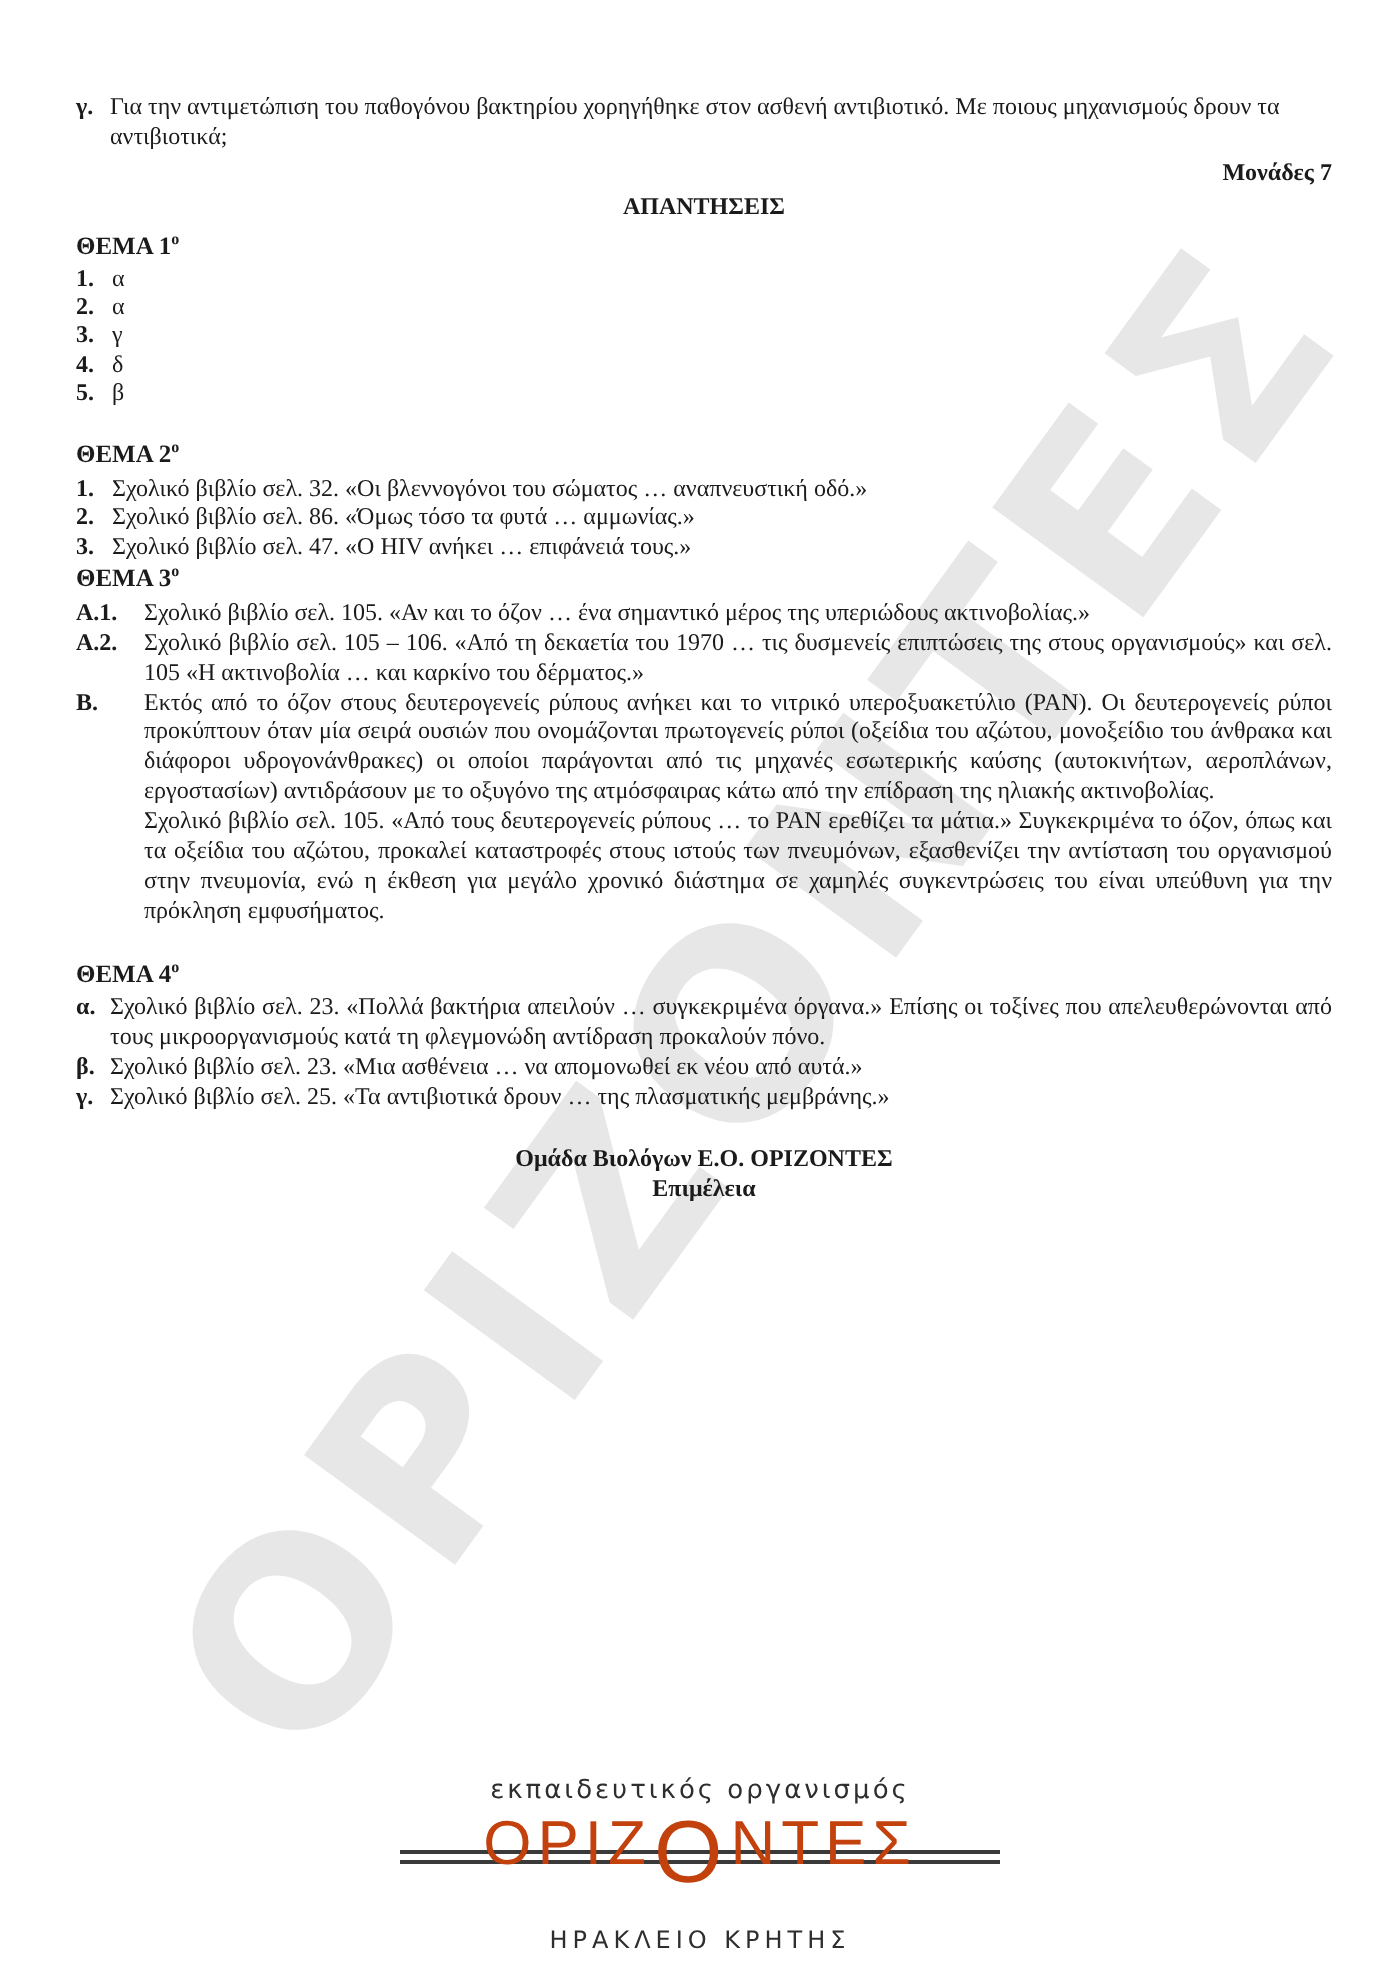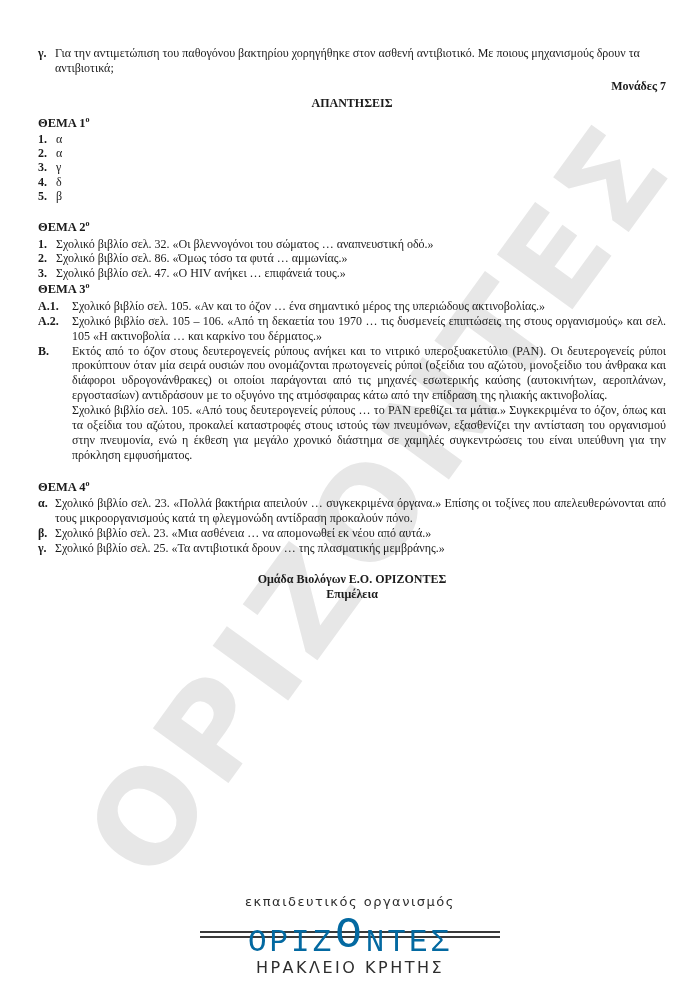--- a/index.html
+++ b/index.html
@@ -72,35 +72,35 @@
     position: absolute;
     left: 0; right: 0;
     top: 19px;
     height: 7px;
     border-top: 2px solid #3a3a3a;
     border-bottom: 2px solid #3a3a3a;
   }
   .logo-text {
     position: relative;
     display: flex;
-    align-items: flex-end;
+    align-items: flex-start;
     justify-content: center;
     height: 46px;
-    font-family: Liberation Mono, monospace;
-    color: #0369a1;
+    font-family: Liberation Sans, sans-serif;
+    color: #c2410c;
     letter-spacing: 3px;
   }
   .logo-seg { font-size: 31px; line-height: 1; }
   .logo-o { font-size: 44px; line-height: 1; margin: 0 1px; position: relative; top: -1px; }
   .location {
     font-family: "DejaVu Sans", "Liberation Sans", sans-serif;
-    font-size: 16px;
+    font-size: 12px;
     letter-spacing: 2.5px;
     color: #2e2e2e;
-    margin-top: 0;
+    margin-top: 11px;
   }
 </style>
 </head>
 <body>
 
 <div class="page">
 
   <div class="watermark">ΟΡΙΖΟΝΤΕΣ</div>
 
   <div class="content">

